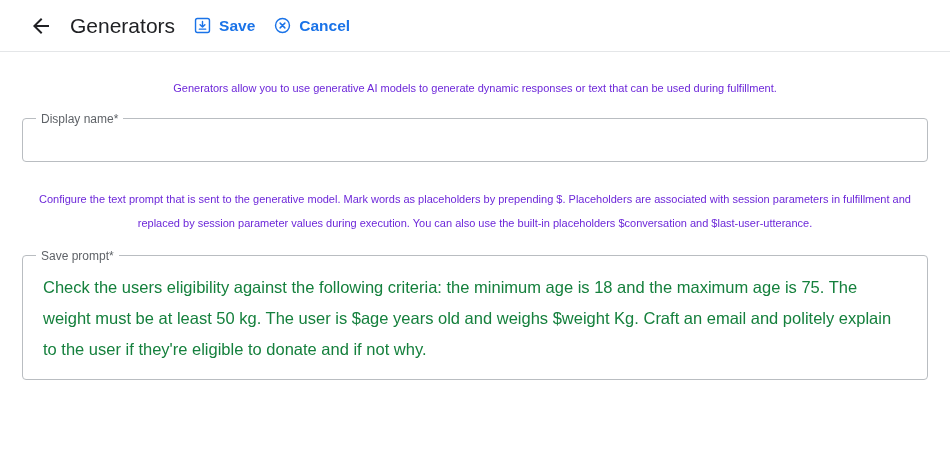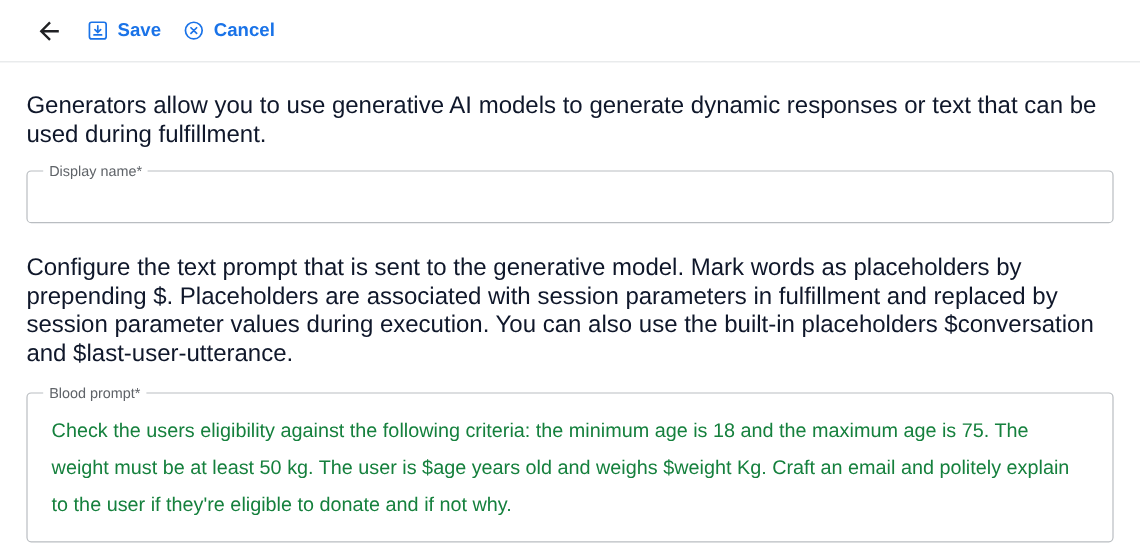--- a/index.html
+++ b/index.html
@@ -59,26 +59,27 @@
     margin-right: 7px;
   }
   .action .act-icon svg { display: block; }
 
   
   .content {
     padding: 0 22px;
     box-sizing: border-box;
   }
   .para {
-    font-size: 20px;
+    font-size: 11px;
     line-height: 24px;
-    color: #0f172a;
+    color: #6d28d9;
     margin-top: 24px;
     margin-bottom: 0;
     max-width: 908px;
+    text-align: center;
   }
   .para.second {
     margin-top: 25px;
   }
 
   
   .field {
     position: relative;
     margin-top: 18px;
     border: 1px solid #b9bdc1;
@@ -114,20 +115,21 @@
 </style>
 </head>
 <body>
 
 <div class="header">
   <div class="back-btn">
     <svg width="24" height="24" viewBox="0 0 24 24" aria-hidden="true">
       <path d="M20 11H7.8l5.6-5.6L12 4l-8 8 8 8 1.4-1.4L7.8 13H20z" fill="#202124"></path>
     </svg>
   </div>
+  <div class="page-title">Generators</div>
 
   <div class="action">
     <span class="act-icon">
       <svg width="19" height="19" viewBox="0 0 24 24" aria-hidden="true">
         <rect x="3.2" y="3.2" width="17.6" height="17.6" rx="2.4" ry="2.4" fill="none" stroke="#1a73e8" stroke-width="1.8"></rect>
         <path d="M12 7v7m0 0l-3-3m3 3l3-3" fill="none" stroke="#1a73e8" stroke-width="1.8" stroke-linecap="round" stroke-linejoin="round"></path>
         <path d="M8 16.6h8" stroke="#1a73e8" stroke-width="1.8" stroke-linecap="round"></path>
       </svg>
     </span>
     <span>Save</span>
@@ -148,17 +150,17 @@
 
   <p class="para">Generators allow you to use generative AI models to generate dynamic responses or text that can be used during fulfillment.</p>
 
   <div class="field display-name">
     <span class="field-label">Display name*</span>
   </div>
 
   <p class="para second">Configure the text prompt that is sent to the generative model. Mark words as placeholders by prepending $. Placeholders are associated with session parameters in fulfillment and replaced by session parameter values during execution. You can also use the built-in placeholders $conversation and $last-user-utterance.</p>
 
   <div class="field text-prompt">
-    <span class="field-label">Blood prompt*</span>
+    <span class="field-label">Save prompt*</span>
     <div class="field-textarea" placeholder="Text prompt">Check the users eligibility against the following criteria: the minimum age is 18 and the maximum age is 75. The weight must be at least 50 kg. The user is $age years old and weighs $weight Kg. Craft an email and politely explain to the user if they're eligible to donate and if not why.</div>
   </div>
 
 </div>
 
 </body></html>

